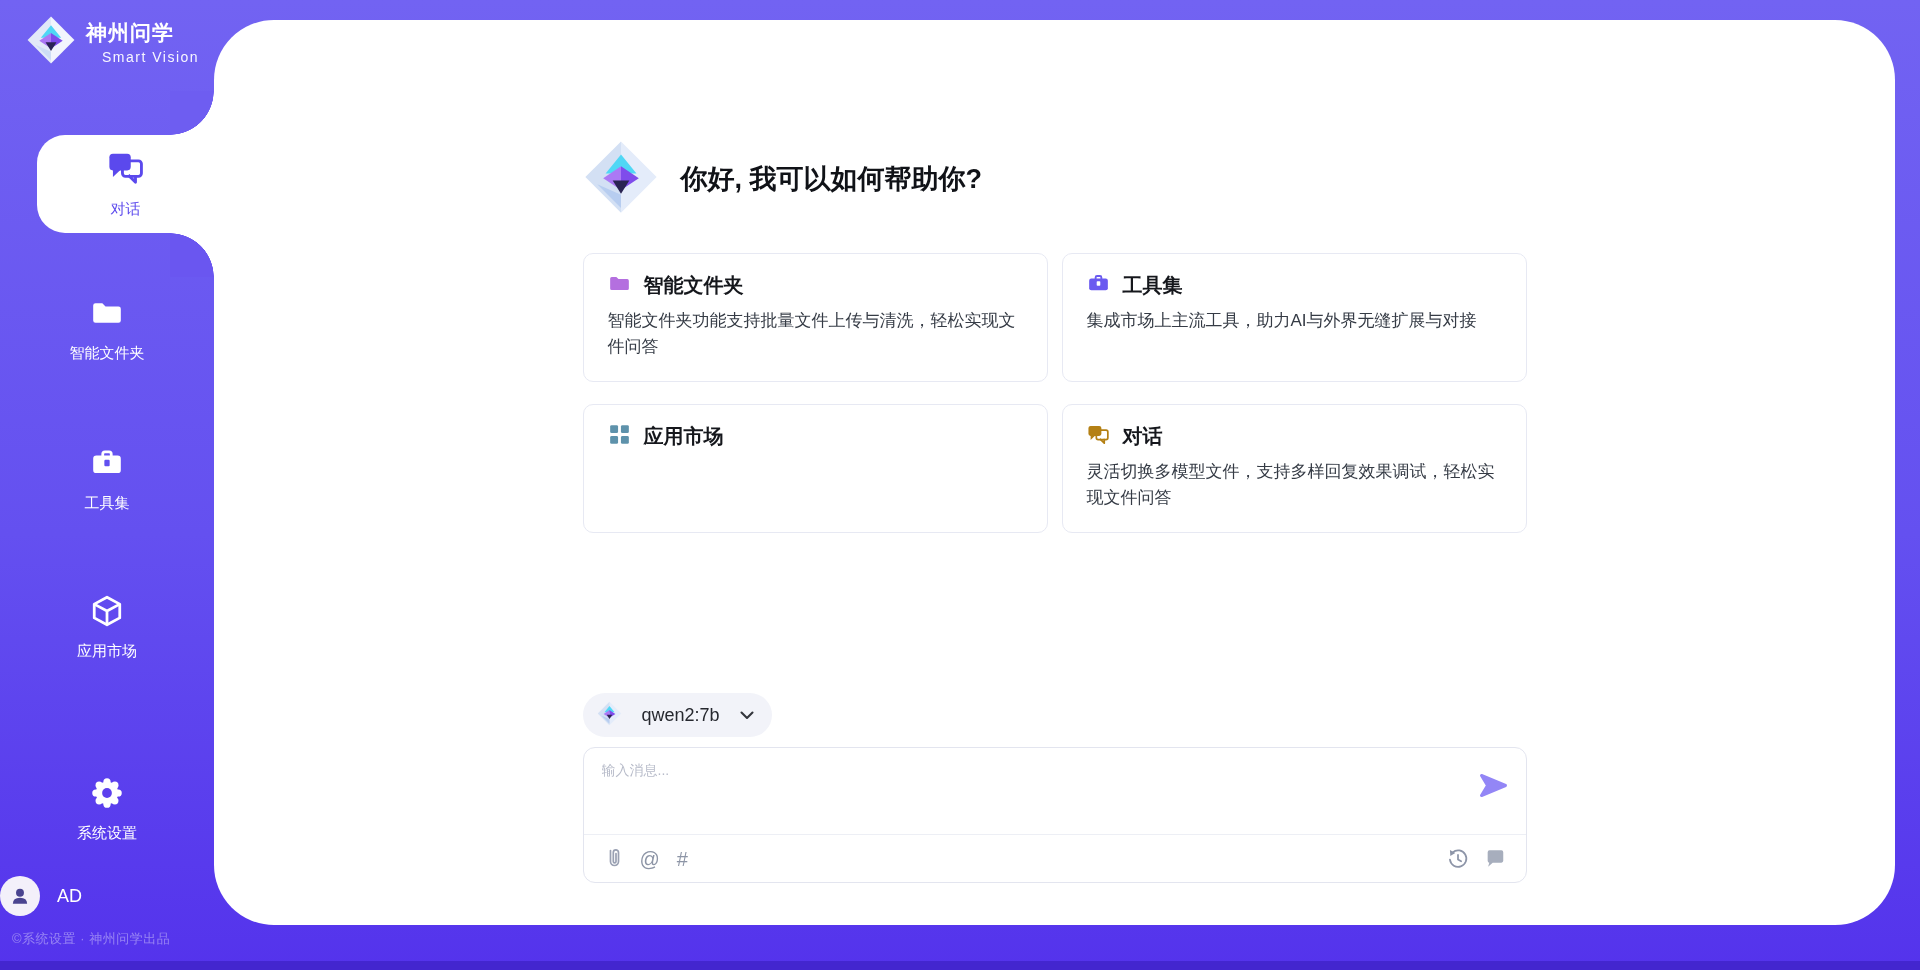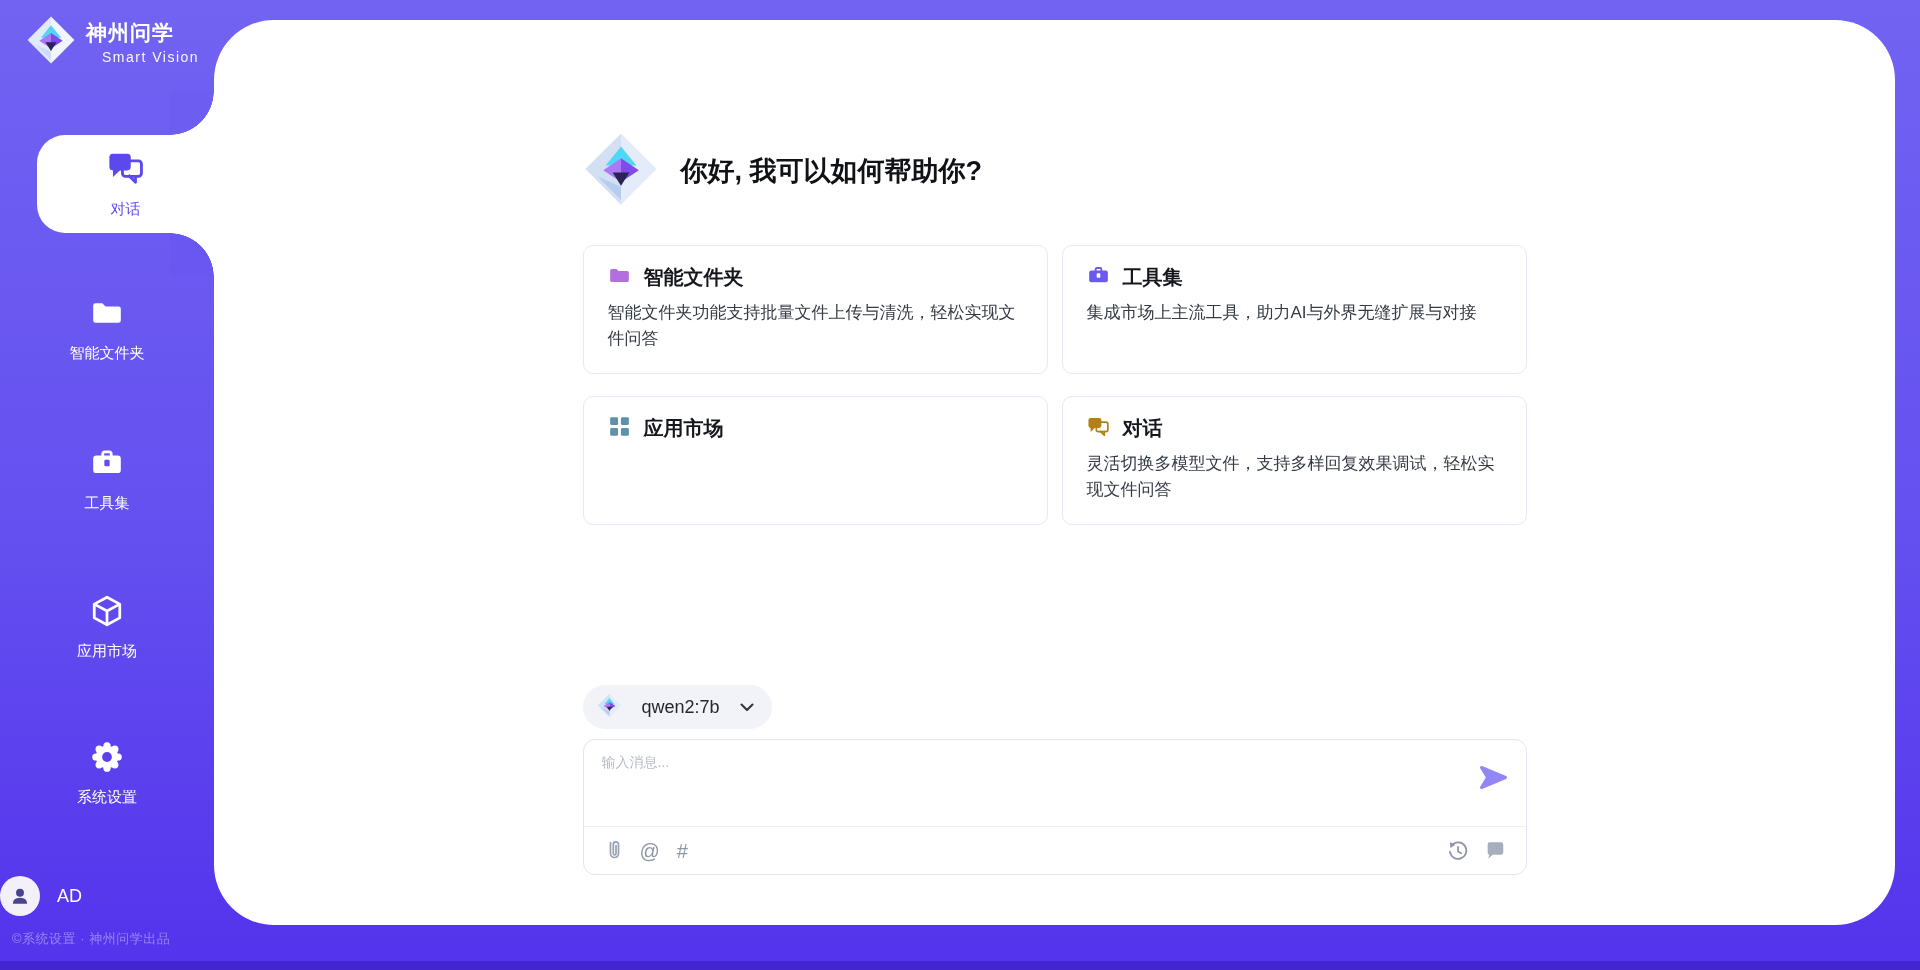--- a/index.html
+++ b/index.html
@@ -27,32 +27,32 @@
   .nav-tab-active .nav-label { color:#5b49ed; margin-top:9px; font-size:15px; }
   .fillet { position:absolute; left:170px; width:44px; height:44px; }
   .fillet-top { top:91px;
     background:radial-gradient(circle 44px at 0 0,#6e5df1 0 43.5px,#ffffff 44px); }
   .fillet-bottom { top:233px;
     background:radial-gradient(circle 44px at 0 100%,#6a56f0 0 43.5px,#ffffff 44px); }
 
   .nav-item { position:absolute; left:0; width:214px; display:flex; flex-direction:column;
     align-items:center; cursor:pointer; color:#fff; }
   .nav-item .nav-label { font-size:15px; margin-top:10px; }
-  .nav-1 { top:296px; } .nav-2 { top:446px; } .nav-3 { top:594px; } .nav-4 { top:740px; }
+  .nav-1 { top:296px; } .nav-2 { top:446px; } .nav-3 { top:594px; } .nav-4 { top:776px; }
 
   .user-row { position:absolute; top:876px; left:0; width:214px; display:flex;
     align-items:center; gap:17px; cursor:pointer; }
   .avatar-circle { width:40px; height:40px; border-radius:50%; background:#f3f0fa;
     display:flex; align-items:center; justify-content:center; }
   .user-name { color:#fff; font-size:18px; }
   .sidebar-footer { position:absolute; top:930px; left:12px; font-size:13px;
     color:rgba(255,255,255,.38); letter-spacing:.5px; }
 
   
-  .content { width:944px; margin:0 auto; padding-top:111px; }
+  .content { width:944px; margin:8px auto; padding-top:111px; }
   .greeting-row { display:flex; align-items:center; }
   .greeting-row h1 { margin-left:22px; font-size:27px; font-weight:bold; color:#101217; }
 
   .cards-grid { margin-top:34px; display:grid; grid-template-columns:1fr 1fr;
     column-gap:14px; row-gap:22px; }
   .card { min-height:129px; border:1px solid #e7e9f3; border-radius:10px;
     background:#fff; padding:18px 24px; cursor:pointer; }
   .card-head { display:flex; align-items:center; gap:13px; }
   .card-title { font-size:20px; font-weight:bold; color:#15171c; }
   .card-desc { margin-top:9px; font-size:17px; line-height:1.5; color:#353b45; }

